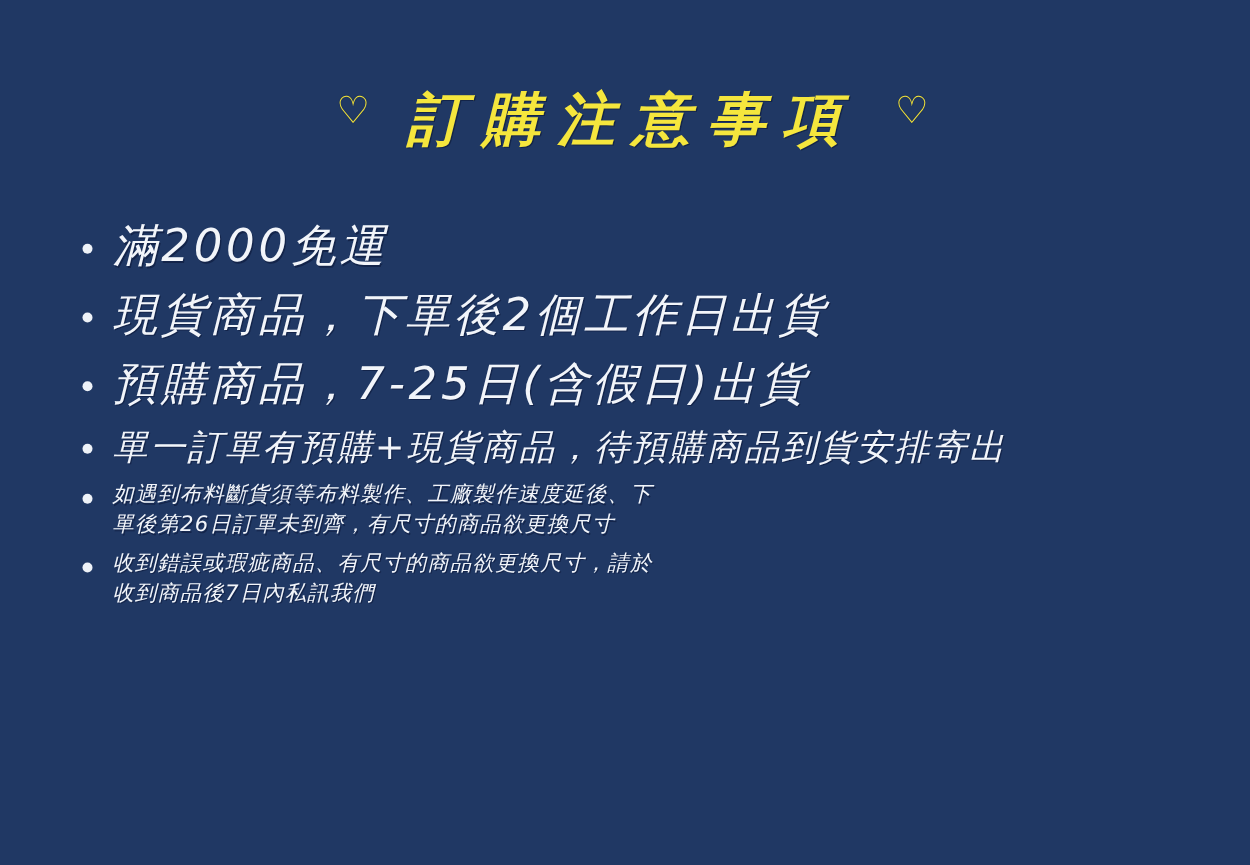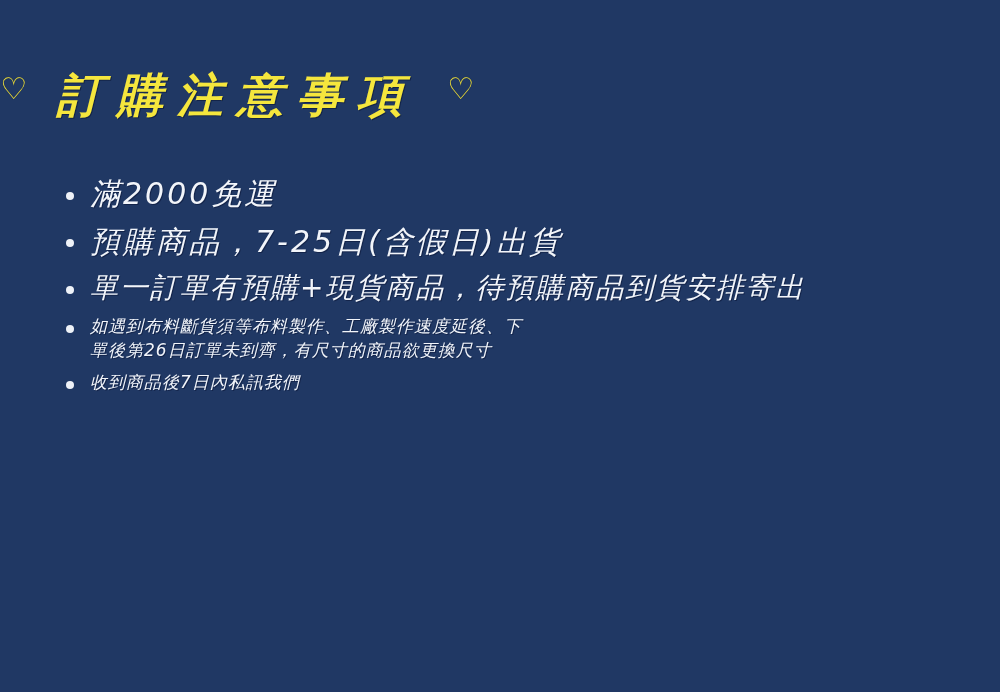--- a/index.html
+++ b/index.html
@@ -20,22 +20,23 @@
     width: 1000px;
     height: 692px;
     background: #203864;
     box-sizing: border-box;
   }
 
   
   .title-row {
     position: absolute;
     top: 72px;
-    left: 0;
+    left: 12px;
     width: 988px;
+    text-align: center;
     white-space: nowrap;
   }
   .title-heart {
     display: inline-block;
     vertical-align: middle;
     color: #f2e33c;
     font-size: 30px;
     line-height: 1;
     position: relative;
     top: -6px;
@@ -80,21 +81,21 @@
     content: "";
     position: absolute;
     left: 4px;
     top: 0.52em;
     width: 8px;
     height: 8px;
     border-radius: 50%;
     background: #eef2f8;
   }
   
-  .size-lg { font-size: 30px; letter-spacing: 3px; }
+  .size-lg { font-size: 36px; letter-spacing: 3px; }
   .size-md { font-size: 28px; letter-spacing: 2px; }
   .size-sm { font-size: 17px; letter-spacing: 1px; }
 
   .notice-line { display: block; }
   .notice-line + .notice-line { margin-top: 3px; }
 </style>
 </head>
 <body>
 
 <div class="poster">
@@ -102,33 +103,37 @@
   <div class="title-row">
     <span class="title-heart left">♡</span><span class="title-text">訂購注意事項</span><span class="title-heart right">♡</span>
   </div>
 
   <ul class="notice-list">
 
     <li class="notice-item size-lg">
       <span class="notice-line">滿2000免運</span>
     </li>
 
+    <li class="notice-item size-lg">
+      <span class="notice-line">現貨商品，下單後2個工作日出貨</span>
+    </li>
 
     <li class="notice-item size-lg">
       <span class="notice-line">預購商品，7-25日(含假日)出貨</span>
     </li>
 
     <li class="notice-item size-md">
       <span class="notice-line">單一訂單有預購+現貨商品，待預購商品到貨安排寄出</span>
     </li>
 
     <li class="notice-item size-sm">
       <span class="notice-line">如遇到布料斷貨須等布料製作、工廠製作速度延後、下</span>
       <span class="notice-line">單後第26日訂單未到齊，有尺寸的商品欲更換尺寸</span>
     </li>
 
 
     <li class="notice-item size-sm">
+      <span class="notice-line">收到錯誤或瑕疵商品、有尺寸的商品欲更換尺寸，請於</span>
       <span class="notice-line">收到商品後7日內私訊我們</span>
     </li>
 
   </ul>
 </div>
 
 </body></html>

